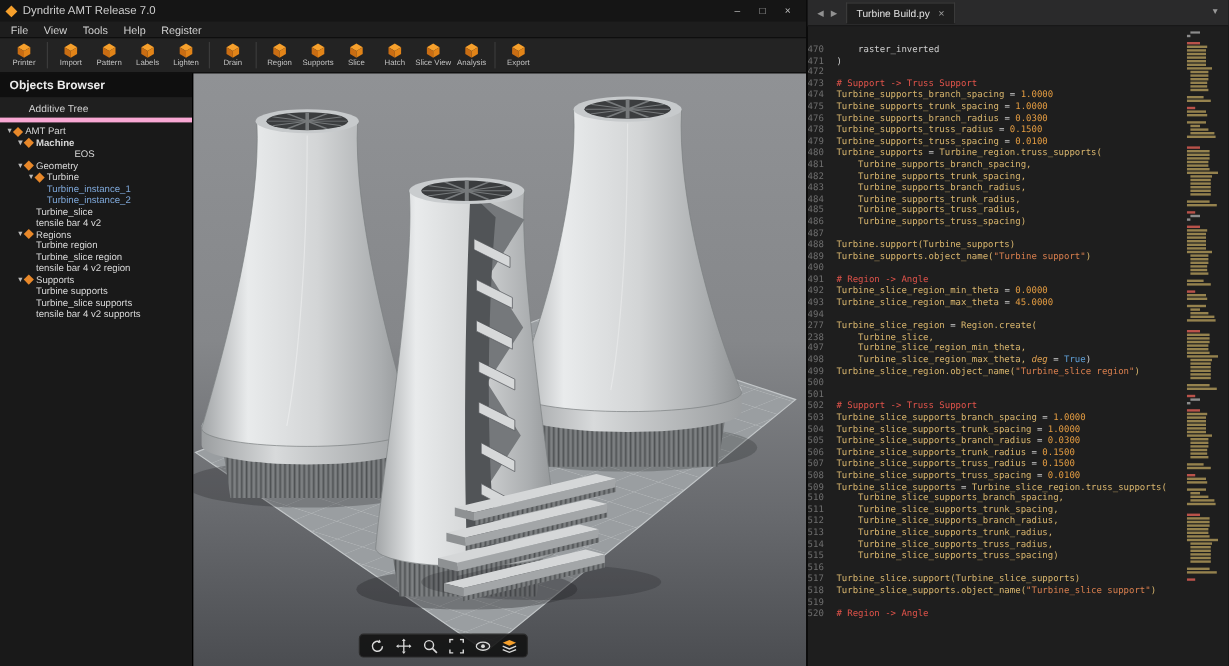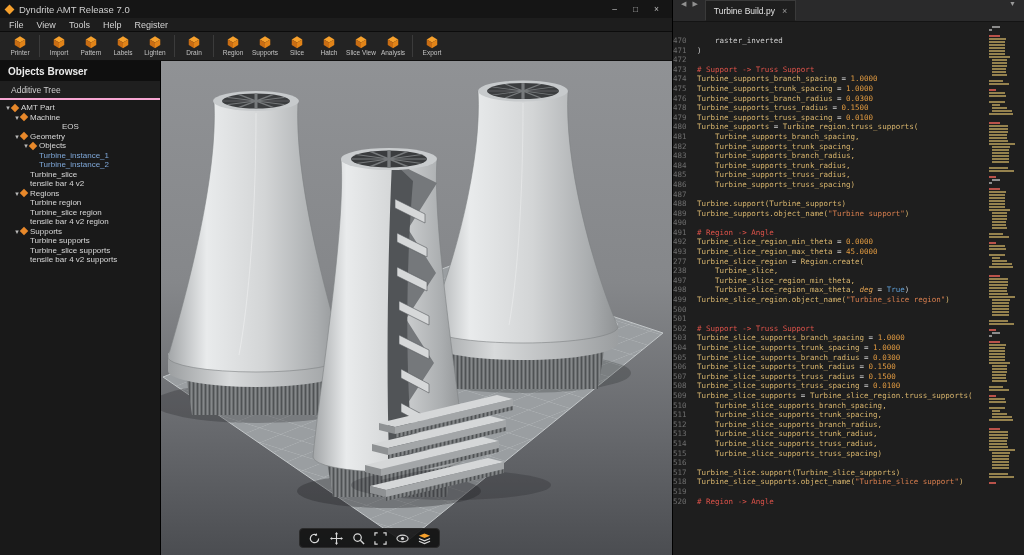--- a/index.html
+++ b/index.html
@@ -25,41 +25,41 @@
              display:flex; align-items:center; padding:0 4px; }
   .tb-item { width:32px; display:flex; flex-direction:column; align-items:center; }
   .tb-icon { height:14px; display:flex; }
   .tb-label { font-size:6.5px; color:#c2c2c2; white-space:nowrap; line-height:8px; }
   .tb-sep { width:1px; height:22px; background:#3b3b3b; margin:0 3px; }
 
   
   .objects { position:absolute; left:0; top:61px; width:161px; bottom:0;
              background:#191919; border-right:1px solid #000; }
   .obj-header { background:#0f0f0f; padding:5px 8px 4px; font-size:10px; font-weight:bold; color:#ececec; }
-  .obj-sub { padding:4px 11px 3px; font-size:8.5px; color:#cfcfcf; background:#1f1f1f;
-             border-bottom:2px solid #f9a8d4; }
+  .obj-sub { padding:4px 24px 3px; font-size:8.5px; color:#cfcfcf; background:#1f1f1f;
+             border-bottom:4px solid #f9a8d4; }
   .tree { padding:3px 0; }
   .tree-row { display:flex; align-items:center; height:9.5px; font-size:8px; color:#d8d8d8; white-space:nowrap; }
   .tree-arrow { width:8px; flex:none; font-size:7px; color:#b9b9b9; text-align:center; line-height:9px; }
   .tree-icon { width:6px; height:6px; flex:none; background:#e8882a; margin-right:3px; transform:rotate(45deg); }
   .tree-label.link { color:#7ea7d8; }
 
   
   .viewport { position:absolute; left:161px; top:61px; width:511px; bottom:0; overflow:hidden; }
   .viewport svg.scene { position:absolute; left:0; top:0; }
   .vp-toolbar { position:absolute; left:138px; bottom:7px; height:20px;
                 background:rgba(16,16,16,0.88); border:1px solid #2b2b2b; border-radius:4px;
                 display:flex; align-items:center; gap:9px; padding:0 8px; }
   .vp-icon { width:13px; height:13px; display:flex; }
   .vp-icon svg { width:13px; height:13px; }
 
   
   .editor { position:absolute; left:672px; top:0; right:0; bottom:0; background:#1e1e1e; border-left:1px solid #000; }
   .ed-header { height:22px; background:#2a2a2b; border-bottom:1px solid #141414;
-               display:flex; padding:0 5px; }
+               display:flex; align-items:center; padding:0 5px; }
   .nav-arrow { color:#919191; font-size:7px; padding:0 3px; }
   .ed-tab { display:flex; align-items:center; gap:7px; background:#1e1e1e;
             border:1px solid #3a3a3a; border-bottom:1px solid #1e1e1e;
             padding:3px 8px; margin-left:4px; }
   .ed-tab-label { font-size:8.5px; color:#e2e2e2; white-space:nowrap; }
   .ed-tab-close { font-size:9px; color:#9a9a9a; line-height:8px; }
   .ed-caret { margin-left:auto; color:#9a9a9a; font-size:7px; padding-right:3px; }
 
   .code { position:absolute; left:0; top:22px; right:38px; bottom:0; overflow:hidden; padding-top:14px; }
   .code-line { display:flex; height:9.6px; line-height:9.6px;
@@ -241,38 +241,38 @@
 
     <div class="objects">
       <div class="obj-header">Objects Browser</div>
       <div class="obj-sub">Additive Tree</div>
       <div class="tree">
           <div class="tree-row" style="padding-left: 4px;">
             <span class="tree-arrow">▾</span>
             <span class="tree-icon"></span>
             <span class="tree-label">AMT Part</span>
           </div>
-          <div class="tree-row" style="padding-left: 13px;">
+          <div class="tree-row" style="padding-left: 13px; font-weight: bold;">
             <span class="tree-arrow">▾</span>
             <span class="tree-icon"></span>
             <span class="tree-label">Machine</span>
           </div>
           <div class="tree-row" style="padding-left: 22px; margin-left: 32px;">
             <span class="tree-arrow"></span>
             <span class="tree-label">EOS</span>
           </div>
           <div class="tree-row" style="padding-left: 13px;">
             <span class="tree-arrow">▾</span>
             <span class="tree-icon"></span>
             <span class="tree-label">Geometry</span>
           </div>
           <div class="tree-row" style="padding-left: 22px;">
             <span class="tree-arrow">▾</span>
             <span class="tree-icon"></span>
-            <span class="tree-label">Objects</span>
+            <span class="tree-label">Turbine</span>
           </div>
           <div class="tree-row" style="padding-left: 31px;">
             <span class="tree-arrow"></span>
             <span class="tree-label link">Turbine_instance_1</span>
           </div>
           <div class="tree-row" style="padding-left: 31px;">
             <span class="tree-arrow"></span>
             <span class="tree-label link">Turbine_instance_2</span>
           </div>
           <div class="tree-row" style="padding-left: 22px;">
@@ -577,20 +577,24 @@
         </div>
         <div class="code-line">
           <span class="ln">492</span>
           <span class="ct"><span class="tk-v">Turbine_slice_region_min_theta</span><span class="tk-p"> = </span><span class="tk-n">0.0000</span></span>
         </div>
         <div class="code-line">
           <span class="ln">493</span>
           <span class="ct"><span class="tk-v">Turbine_slice_region_max_theta</span><span class="tk-p"> = </span><span class="tk-n">45.0000</span></span>
         </div>
         <div class="code-line">
+          <span class="ln">494</span>
+          <span class="ct"></span>
+        </div>
+        <div class="code-line">
           <span class="ln">277</span>
           <span class="ct"><span class="tk-v">Turbine_slice_region</span><span class="tk-p"> = </span><span class="tk-v">Region.create(</span></span>
         </div>
         <div class="code-line">
           <span class="ln">238</span>
           <span class="ct"><span class="tk-v">    Turbine_slice,</span></span>
         </div>
         <div class="code-line">
           <span class="ln">497</span>
           <span class="ct"><span class="tk-v">    Turbine_slice_region_min_theta,</span></span>

